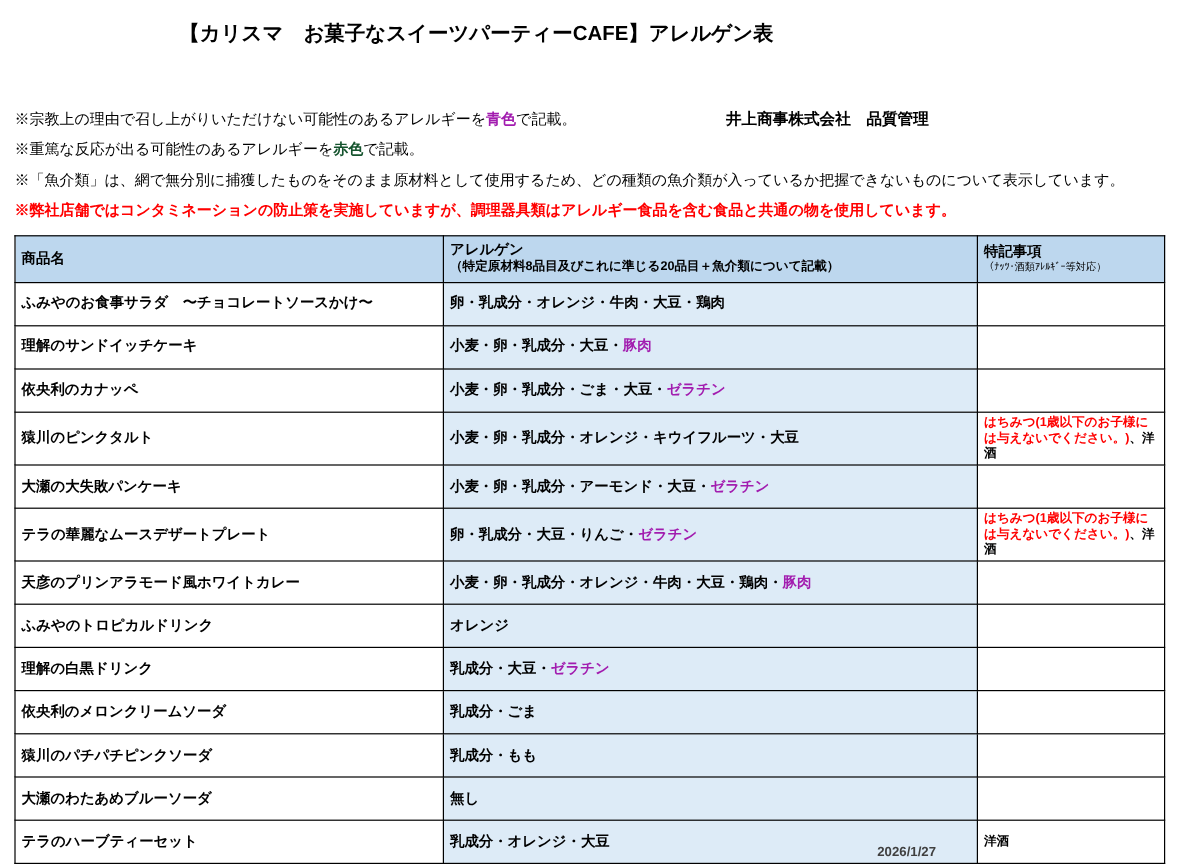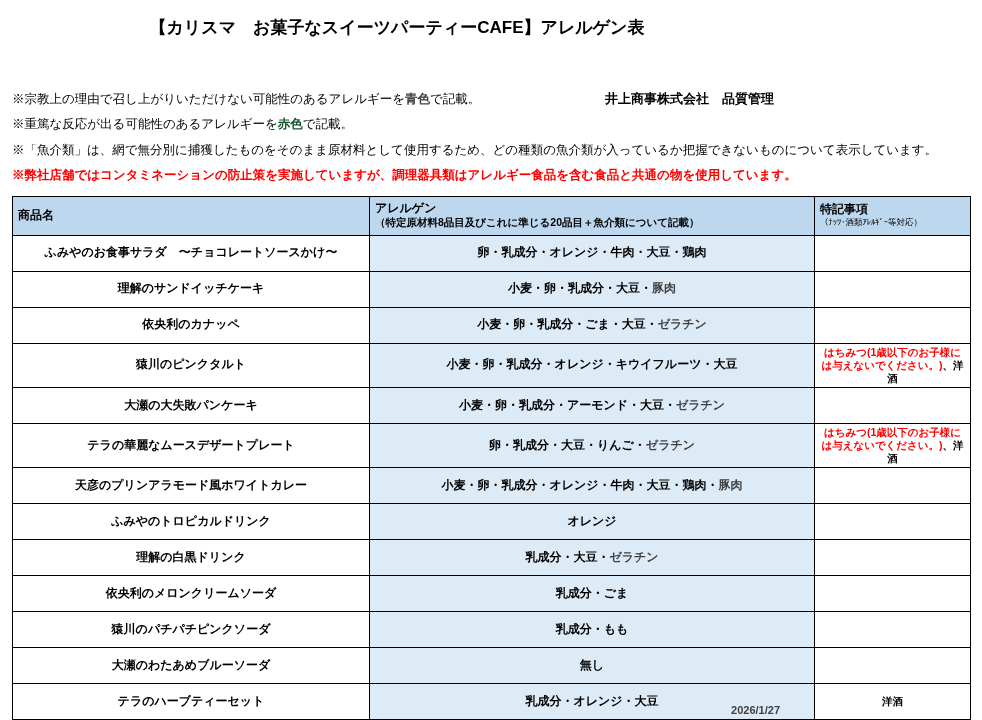--- a/index.html
+++ b/index.html
@@ -42,21 +42,21 @@
   .note-text {
     white-space: nowrap;
   }
   .note-right {
     font-size: 13px;
     font-weight: bold;
     white-space: nowrap;
     padding-right: 8px;
     margin-top: 40px;
   }
-  .blue { color: #404040; }
+  .blue { color: #a21caf; }
   .red  { color: #14532d; }
   .bold { font-weight: bold; }
   .note-red {
     color: #ff0000;
     font-weight: bold;
     font-size: 12.5px;
     line-height: 1.55;
     margin-bottom: 4px;
     white-space: nowrap;
   }
@@ -92,21 +92,20 @@
     line-height: 1.3;
   }
   col.c-name { width: 357px; }
   col.c-all  { width: 445px; }
   col.c-note { width: 156px; }
 
   tbody td {
     font-size: 12px;
     height: 31px;
     line-height: 1.3;
-    text-align: center;
   }
   td.name {
     font-weight: bold;
     padding-left: 6px;
   }
   td.allerg {
     background: #ddebf7;
     padding-left: 8px;
     font-weight: bold;
   }

